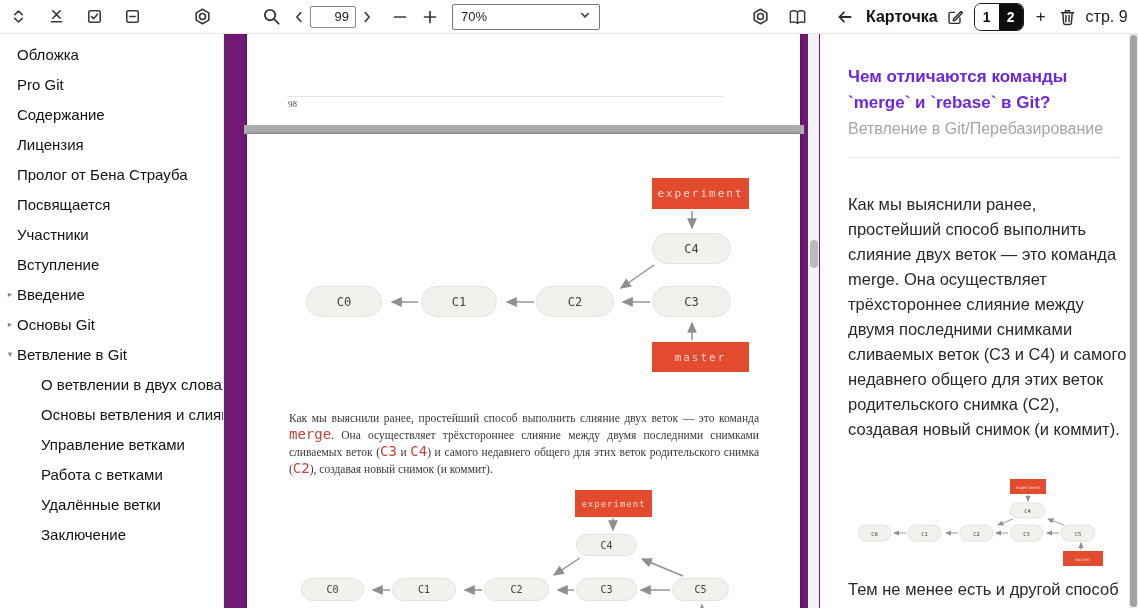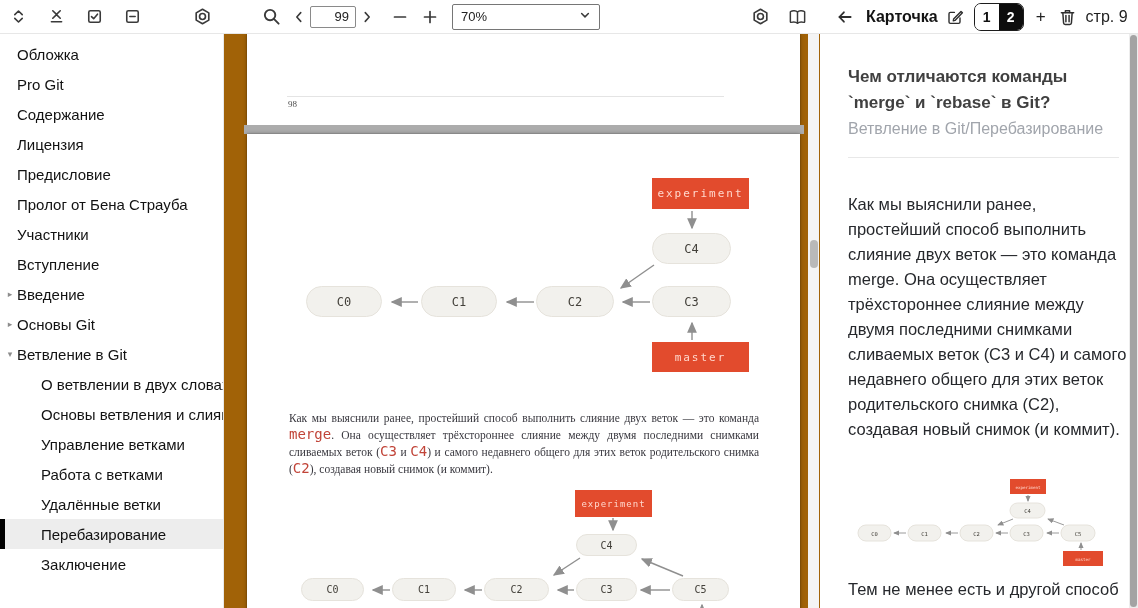--- a/index.html
+++ b/index.html
@@ -46,21 +46,21 @@
              background:#fff; overflow:hidden; }
   .s-row { position:relative; display:flex; align-items:center; height:30px; width:100%;
            cursor:pointer; font-size:15px; font-weight:500; color:#121212; }
   .s-row .tri { position:absolute; left:5px; top:50%; transform:translateY(-50%);
                 font-size:9px; color:#8d8d8d; width:10px; text-align:center; }
   .s-label { display:block; padding-left:17px; white-space:nowrap; overflow:hidden; width:100%; }
   .s-row.lvl1 .s-label { padding-left:41px; }
   .s-row.sel { background:#ededed; box-shadow:inset 5px 0 0 #000; }
 
   
-  .viewer { position:relative; width:596px; height:100%; background:#a16207; overflow:hidden; }
+  .viewer { position:relative; width:596px; height:100%; background:#701a75; overflow:hidden; }
   .page { position:absolute; left:23px; width:553px; background:#fff;
           box-shadow:0 0 4px rgba(0,0,0,0.35), 0 0 1px rgba(0,0,0,0.4); }
   .page-prev { top:0; height:91px; }
   .page-gap { position:absolute; left:20px; width:560px; top:91px; height:9px; background:#acacac; }
   .page-cur { top:100px; height:500px; }
   .page-rule { position:absolute; left:40px; top:62px; width:437px; border-top:1px solid #e4e4e4; }
   .page-footer-num { position:absolute; left:41px; top:65px; font-family:"Liberation Serif", serif;
                      font-size:9px; color:#4e4e4e; }
   .branch { position:absolute; background:#e24b2d; display:flex; align-items:center; justify-content:center;
             font-family:"DejaVu Sans Mono", monospace; color:#ffd7cc; letter-spacing:2px; }
@@ -78,21 +78,21 @@
              font-family:"Liberation Serif", serif; font-size:11.5px; line-height:16px; color:#39383f; }
   .pdf-par .code { font-family:"DejaVu Sans Mono", monospace; font-size:14px; color:#c14438; }
   .v-scrollbar { position:absolute; right:1px; top:0; width:11px; height:100%; background:#f4f4f4;
                  cursor:pointer; }
   .v-thumb { position:absolute; left:1.5px; top:206px; width:8px; height:28px; background:#b9b9b9;
              border-radius:4px; }
 
   
   .card { position:relative; width:318px; height:100%; background:#fff; overflow:hidden; }
   .card-q { position:absolute; left:28px; top:30px; width:282px; font-size:17px; font-weight:700;
-            line-height:26px; color:#404040; }
+            line-height:26px; color:#6d28d9; }
   .card-src { position:absolute; left:28px; top:86px; width:282px; font-size:16px; color:#a1a5ac; }
   .card-div { position:absolute; left:28px; top:123px; width:271px; border-top:1px solid #e8e8e8; }
   .card-p1 { position:absolute; left:28px; top:158px; width:284px; font-size:16.5px; line-height:25px;
              color:#26282c; }
   .card-mini { position:absolute; left:30px; top:441px; }
   .card-p2 { position:absolute; left:28px; top:543px; width:284px; font-size:16.5px; line-height:25px;
              color:#26282c; }
   .c-scrollbar { position:absolute; right:0; top:0; width:9px; height:100%; background:#ededed;
                  cursor:pointer; }
   .c-thumb { position:absolute; left:1px; top:1px; width:7px; height:572px; background:#a3a3a3;
@@ -261,24 +261,24 @@
       <div class="s-row">
           <span class="s-label">Pro Git</span>
         </div>
       <div class="s-row">
           <span class="s-label">Содержание</span>
         </div>
       <div class="s-row">
           <span class="s-label">Лицензия</span>
         </div>
       <div class="s-row">
-          <span class="s-label">Предисловие</span>
-        </div>
-      <div class="s-row">
           <span class="s-label">Пролог от Бена Страуба</span>
+        </div>
+      <div class="s-row">
+          <span class="s-label">Посвящается</span>
         </div>
       <div class="s-row">
           <span class="s-label">Участники</span>
         </div>
       <div class="s-row">
           <span class="s-label">Вступление</span>
         </div>
       <div class="s-row">
           <span class="tri">▸</span>
           <span class="s-label">Введение</span>
@@ -298,23 +298,20 @@
           <span class="s-label">Основы ветвления и слияния</span>
         </div>
       <div class="s-row lvl1">
           <span class="s-label">Управление ветками</span>
         </div>
       <div class="s-row lvl1">
           <span class="s-label">Работа с ветками</span>
         </div>
       <div class="s-row lvl1">
           <span class="s-label">Удалённые ветки</span>
-        </div>
-      <div class="s-row lvl1 sel">
-          <span class="s-label">Перебазирование</span>
         </div>
       <div class="s-row lvl1">
           <span class="s-label">Заключение</span>
         </div>
     </aside>
 
     <div class="viewer">
 
       <div class="page page-prev">
         <div class="page-rule"></div>

